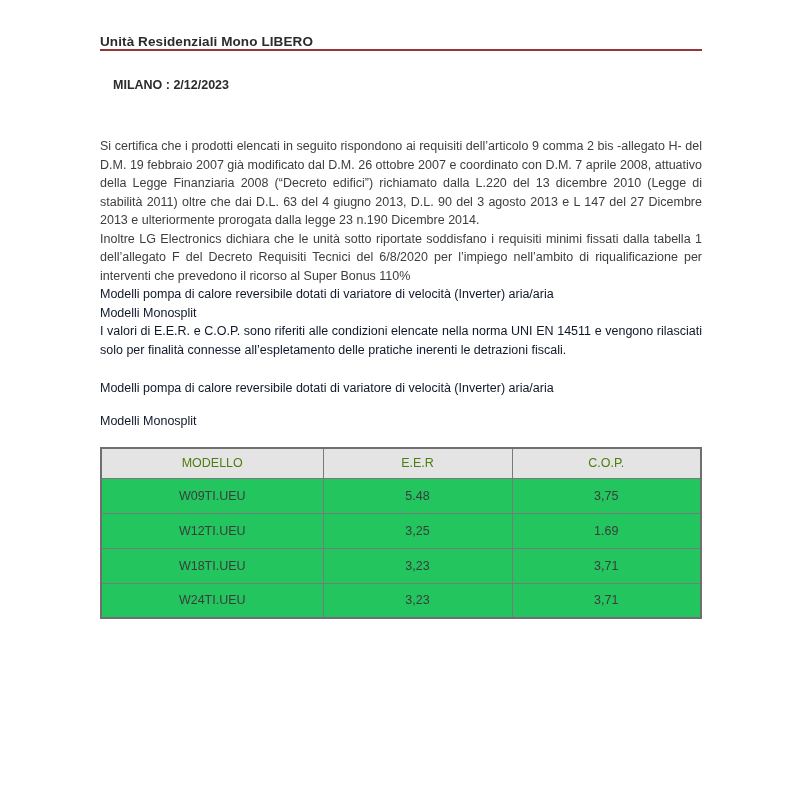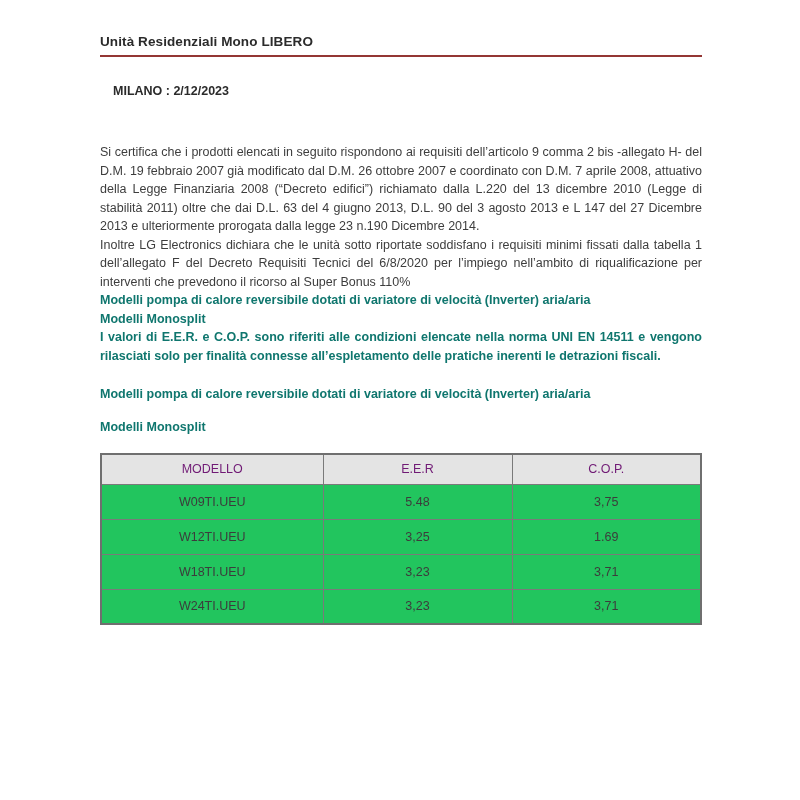--- a/index.html
+++ b/index.html
@@ -15,21 +15,20 @@
     width: 800px; height: 800px;
     background: #ffffff;
   }
   .content {
     position: absolute;
     left: 100px; top: 0;
     width: 602px;
   }
   .doc-header {
     margin-top: 34px;
-    padding-bottom: 6px;
     border-bottom: 2px solid #943634;
     font-size: 13.5px;
     font-weight: bold;
     color: #2b2b2b;
     letter-spacing: 0.1px;
   }
   .doc-title {
     margin-top: 23px;
     text-align: center;
     font-size: 17.5px;
@@ -45,41 +44,41 @@
     color: #2b2b2b;
   }
   .body-text {
     margin-top: 45px;
     font-size: 12.5px;
     line-height: 18.5px;
     text-align: justify;
     color: #3d3d3d;
   }
   .body-text p { margin: 0; }
-  .body-text p.bold { font-weight: bold; color: #0f766e; }
+  .body-text p.bold { font-weight: normal; color: #0f172a; }
   .gap-md { margin-top: 20px !important; }
   .gap-sm { margin-top: 14px !important; }
   table.spec-table {
     margin-top: 17px;
     width: 100%;
     border-collapse: collapse;
     border: 2px solid #6f6f6f;
     font-size: 12.5px;
     color: #3c3c3c;
   }
   table.spec-table th, table.spec-table td {
     border: 1px solid #7a7a7a;
     text-align: center;
     vertical-align: middle;
     font-weight: normal;
   }
   table.spec-table thead th {
     background: #e4e4e4;
     height: 30px;
-    color: #701a75;
+    color: #4d7c0f;
     margin-top: 12px;
   }
   table.spec-table tbody td { height: 35px; background: #22c55e; }
   .col-model { width: 37%; }
   .col-eer   { width: 31.5%; }
   .col-cop   { width: 31.5%; }
 </style>
 </head>
 <body>
 

